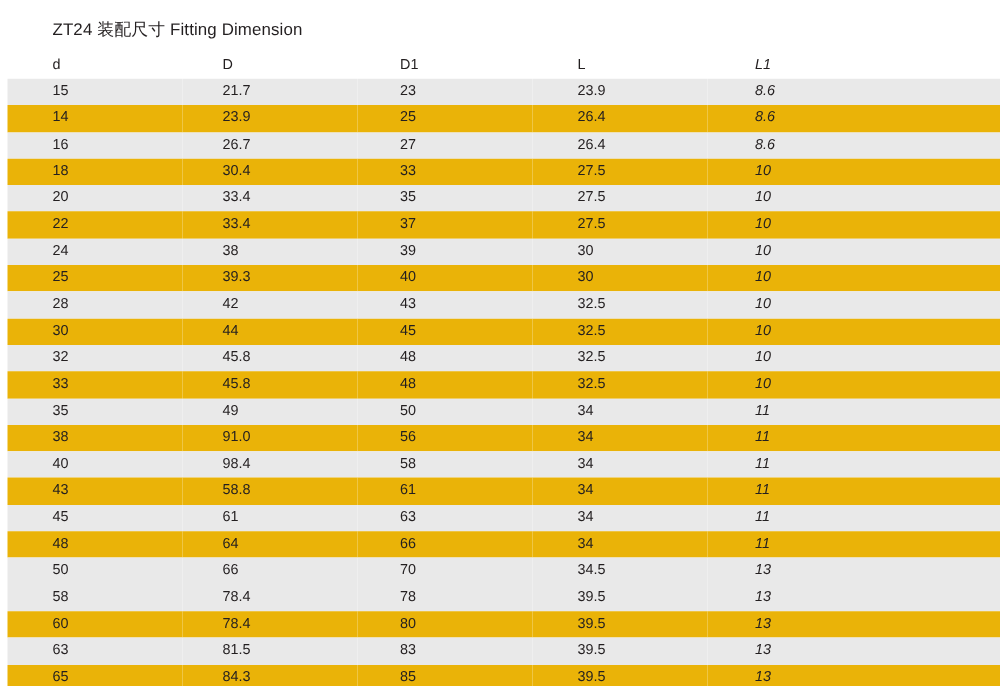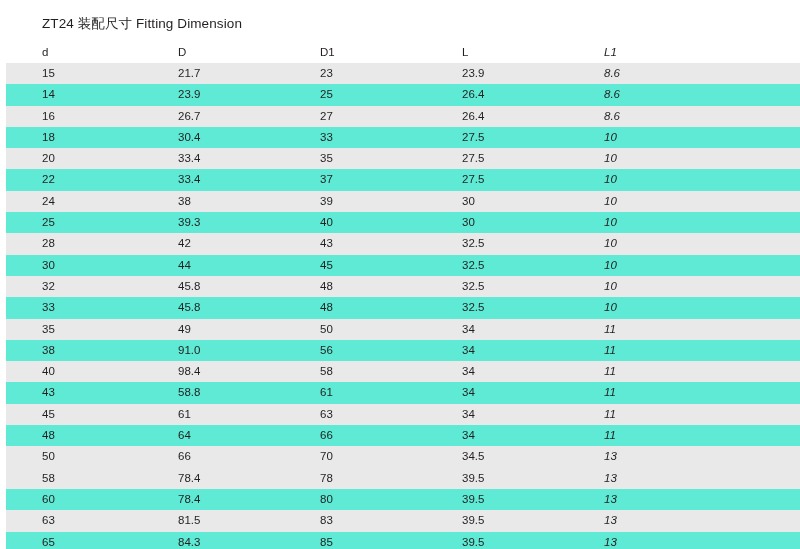--- a/index.html
+++ b/index.html
@@ -54,21 +54,21 @@
     color: #231f20;
     height: 21.3px;
     line-height: 21.3px;
     padding: 0 0 0 36px;
     white-space: nowrap;
   }
   table.dims tr.odd td {
     background: #e9e9e9;
   }
   table.dims tr.even td {
-    background: #5eead4;
+    background: #eab308;
   }
   table.dims th.col1, table.dims td.col1 { padding-left: 32px; }
   table.dims th.col2, table.dims td.col2 { padding-left: 34px; }
   table.dims th.col3, table.dims td.col3 { padding-left: 36px; }
   table.dims th.col4, table.dims td.col4 { padding-left: 38px; font-style: italic; }
 </style>
 </head>
 <body>
 
 <div class="page">

